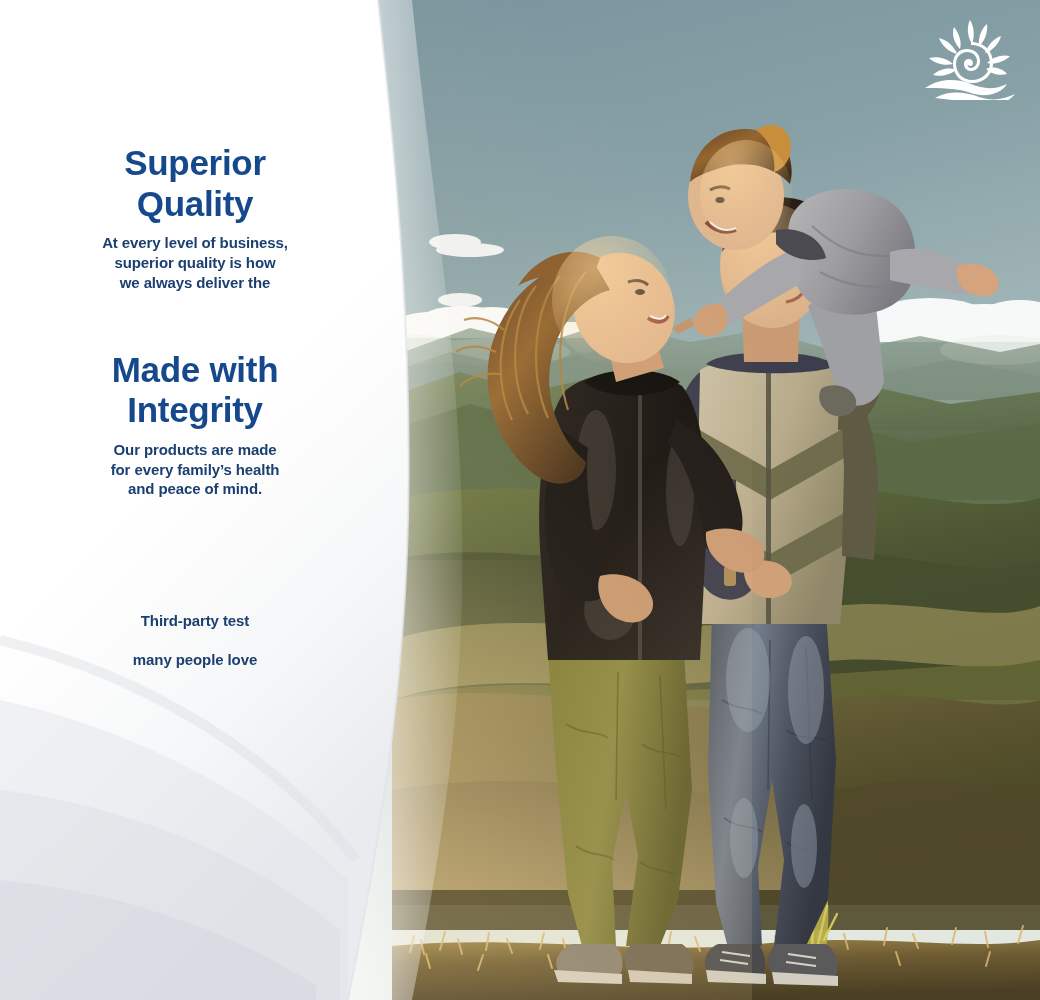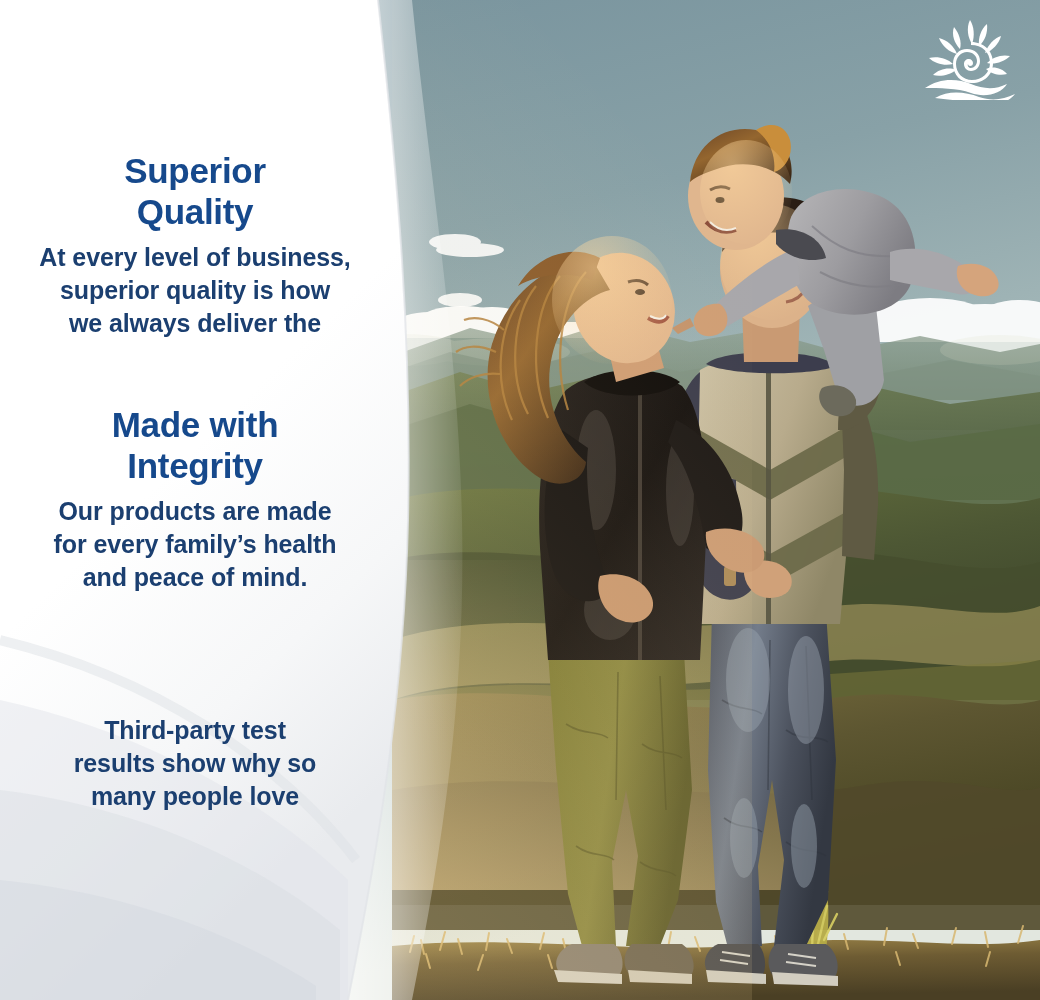--- a/index.html
+++ b/index.html
@@ -15,32 +15,32 @@
   
   #panel{position:absolute;left:0;top:0;width:470px;height:1000px;
          pointer-events:none;}
   #panel svg{display:block;width:470px;height:1000px;}
 
   
   #copy{position:absolute;left:0;top:0;width:400px;height:1000px;
         display:flex;flex-direction:column;justify-content:flex-start;}
   .block{width:330px;margin-left:30px;text-align:center;}
   .block h2{
-      margin:8px;
+      margin:0;
       color:#16498c;
       font-weight:bold;
       font-size:35px;
       line-height:1.16;
       letter-spacing:-0.3px;
   }
   .block p{
       margin:9px 0 0 0;
       color:#1b3f70;
       font-weight:bold;
-      font-size:25px;
+      font-size:15px;
       line-height:1.32;
       letter-spacing:-0.1px;
   }
   #b1{margin-top:143px;}
   #b2{margin-top:57px;}
   #b3{margin-top:62px;}
 
   
   #logo{position:absolute;left:921px;top:18px;width:100px;height:82px;}
   #logo svg{display:block;width:100px;height:82px;}
@@ -466,21 +466,21 @@
         <span>and peace of mind.</span>
       </p>
     </div>
 
     <div class="block" id="b3">
       <h2>
         <br>
       </h2>
       <p>
         <span>Third-party test</span><br>
-        <span>results show why so</span><br>
+        <br>
         <span>many people love</span><br>
       </p>
     </div>
 
   </div>
 
   <div id="logo">
     <svg viewBox="0 0 100 82" aria-hidden="true">
       <g fill="#ffffff">
 

